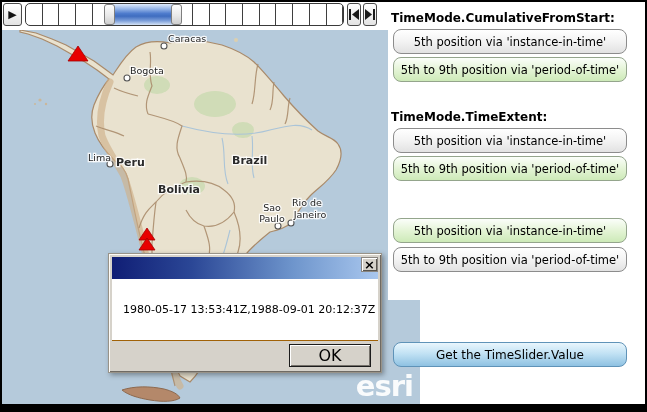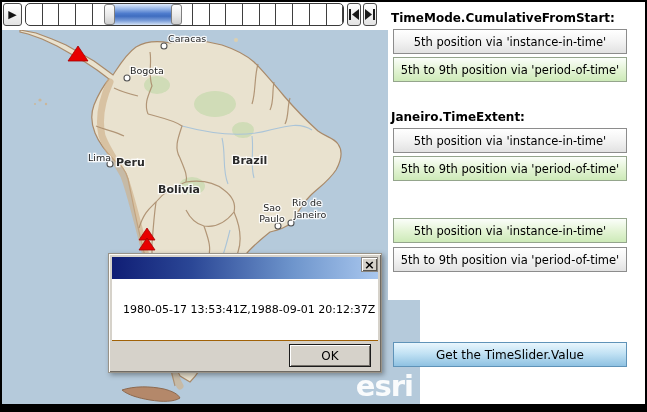--- a/index.html
+++ b/index.html
@@ -37,25 +37,25 @@
        border:1px solid #989389;box-sizing:border-box;}
   .dialog-title{position:absolute;left:3px;top:3px;right:3px;height:22px;
        background:linear-gradient(to right,#101e75,#2b4796 30%,#6e95cc 68%,#a9c7ee 100%);}
   .dialog-close{position:absolute;right:3px;top:3px;width:17px;height:15px;background:#d6d2ca;
        box-shadow:inset 1px 1px 0 #fff,inset -1px -1px 0 #5a564f;border:1px solid #8a8680;box-sizing:border-box;
        display:flex;align-items:center;justify-content:center;font-size:13px;font-weight:bold;color:#000;cursor:pointer;line-height:1;}
   .dialog-body{position:absolute;left:3px;top:25px;right:3px;height:61px;background:#fff;border-bottom:1px solid #a16207;}
   .dialog-msg{position:absolute;left:11px;top:24px;font-size:11px;color:#000;white-space:nowrap;}
   .ok-btn{position:absolute;right:10px;top:90px;width:82px;height:23px;background:#d6d2ca;
        border:1px solid #1c1c1c;box-shadow:inset 1px 1px 0 #fff,inset -1px -1px 0 #75716a;
-       font-family:inherit;font-size:12px;color:#000;cursor:pointer;}
+       font-family:inherit;font-size:16px;color:#000;cursor:pointer;}
   
   .panel{position:absolute;left:386px;top:0;width:257px;height:298px;background:#fff;}
   .panel h3{position:absolute;margin:0;left:3px;font-size:12px;font-weight:bold;color:#000;white-space:nowrap;}
-  .pbtn{position:absolute;left:5px;width:234px;height:25px;box-sizing:border-box;border-radius:0;
+  .pbtn{position:absolute;left:5px;width:234px;height:25px;box-sizing:border-box;border-radius:8px;
        font-family:inherit;font-size:11.5px;color:#000;white-space:nowrap;cursor:pointer;
        border:1px solid #8c8c8c;background:linear-gradient(to bottom,#ffffff 0%,#f3f3f3 50%,#e2e2e2 100%);}
   .pbtn.green{border-color:#94a58c;background:linear-gradient(to bottom,#fbfefa 0%,#e4f4d6 50%,#cdeab8 100%);}
   .pbtn.blue{border-color:#5f93b8;font-size:12px;
        background:linear-gradient(to bottom,#e9f6fd 0%,#c2e2f4 45%,#8fc2e2 100%);}
 </style>
 </head>
 <body>
 
 <div class="app">
@@ -183,21 +183,21 @@
       <div class="dialog-msg">1980-05-17 13:53:41Z,1988-09-01 20:12:37Z</div>
     </div>
     <button class="ok-btn">OK</button>
   </div>
 
   <div class="panel">
     <h3 style="top:9px">TimeMode.CumulativeFromStart:</h3>
     <button class="pbtn" style="top:27px">5th position via 'instance-in-time'</button>
     <button class="pbtn green" style="top:55px">5th to 9th position via 'period-of-time'</button>
 
-    <h3 style="top:108px">Janeiro.TimeExtent:</h3>
+    <h3 style="top:108px">TimeMode.TimeExtent:</h3>
     <button class="pbtn" style="top:126px">5th position via 'instance-in-time'</button>
     <button class="pbtn green" style="top:154px">5th to 9th position via 'period-of-time'</button>
 
     <button class="pbtn green" style="top:216px">5th position via 'instance-in-time'</button>
     <button class="pbtn" style="top:245px">5th to 9th position via 'period-of-time'</button>
 
     <button class="pbtn blue" style="top:340px">Get the TimeSlider.Value</button>
   </div>
 
 </div>

